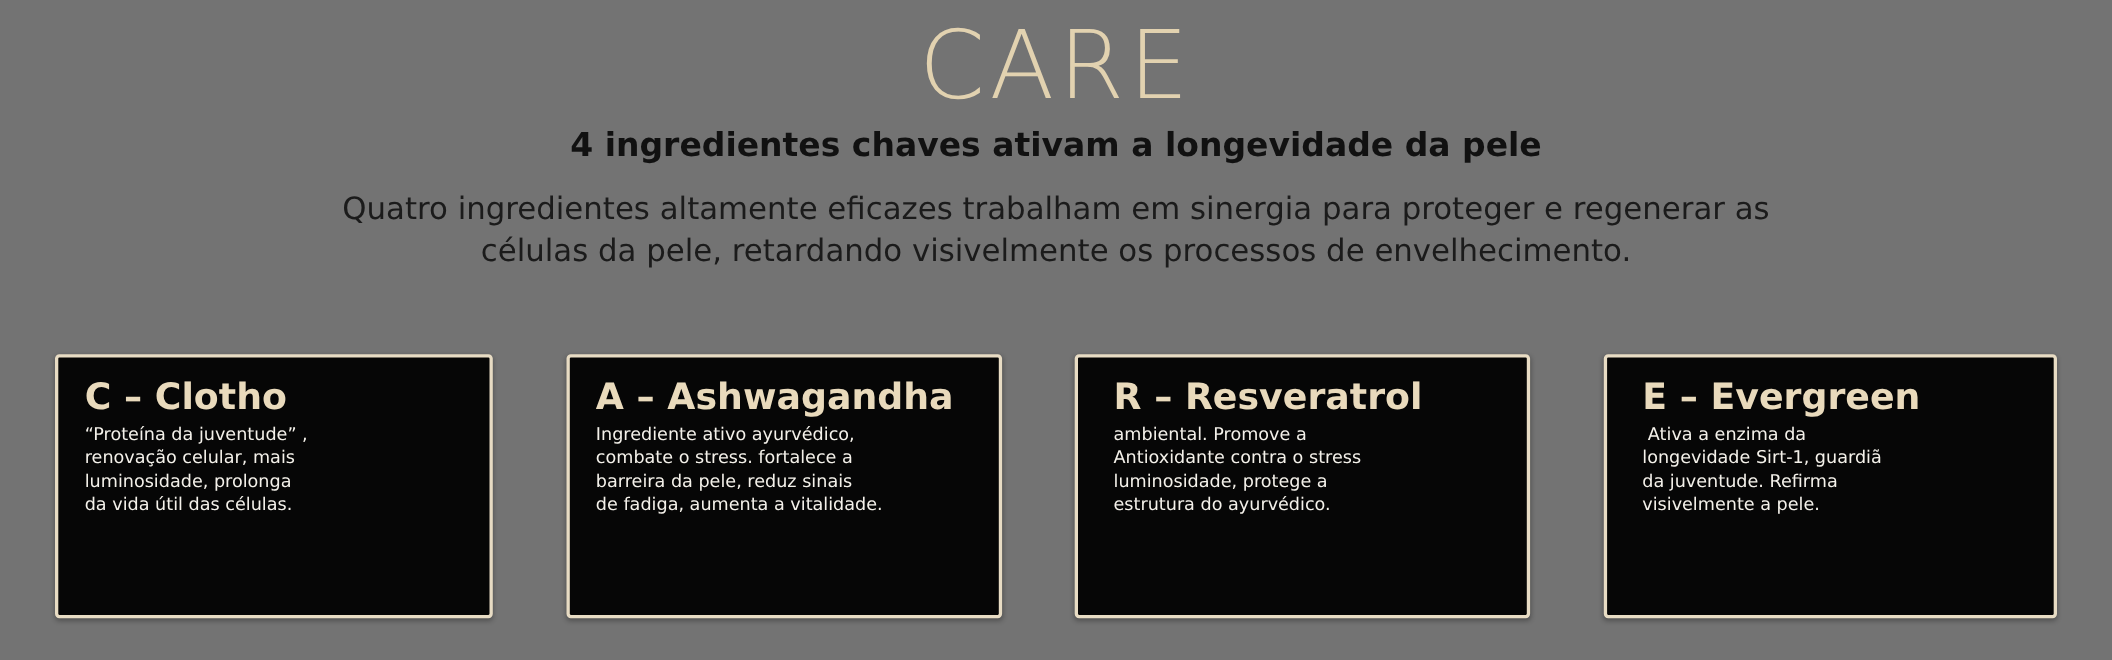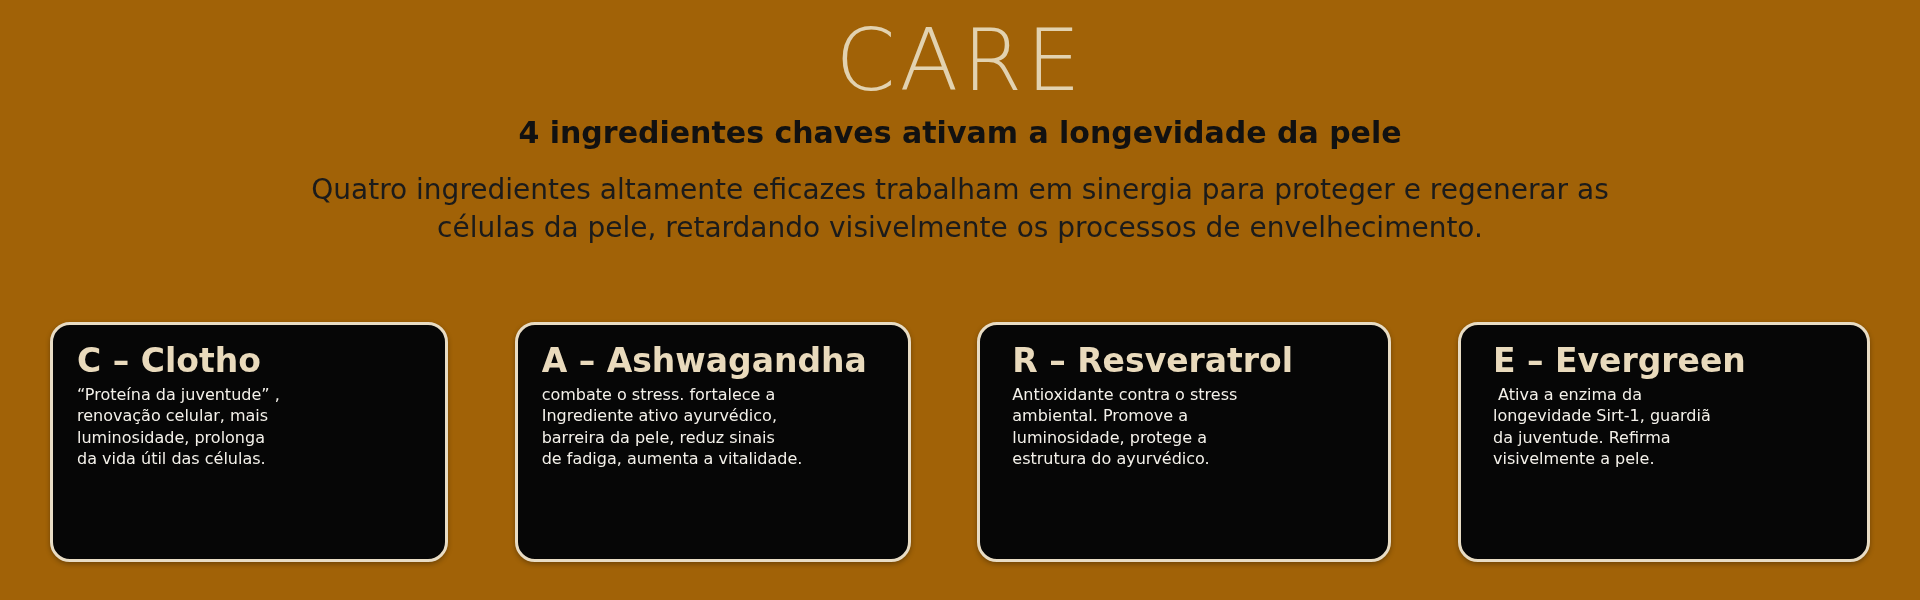--- a/index.html
+++ b/index.html
@@ -12,21 +12,21 @@
     height: 600px;
     font-family: "DejaVu Sans", "Liberation Sans", sans-serif;
     overflow: hidden;
     position: relative;
   }
 
   .page {
     width: 1920px;
     height: 600px;
     position: relative;
-    background: #a16207;
+    background: #737373;
     box-sizing: border-box;
   }
 
   
   .header {
     width: 100%;
     text-align: center;
     padding-top: 18px;
     box-sizing: border-box;
   }
@@ -72,21 +72,21 @@
     display: flex;
     justify-content: space-between;
     padding: 0 50px;
     box-sizing: border-box;
   }
 
   .card {
     position: relative;
     background: #060606;
     border: 3px solid #e8dcc4;
-    border-radius: 20px;
+    border-radius: 4px;
     box-sizing: border-box;
     padding: 18px 22px 18px 24px;
     height: 240px;
     box-shadow: 0 2px 5px rgba(0,0,0,0.30);
     overflow: hidden;
   }
 
   .card-1 { width: 398px; }
   .card-2 { width: 396px; padding-left: 24px; }
   .card-3 { width: 414px; }
@@ -139,32 +139,32 @@
         <span class="line">“Proteína da juventude” ,</span>
         <span class="line">renovação celular, mais</span>
         <span class="line">luminosidade, prolonga</span>
         <span class="line">da vida útil das células.</span>
       </div>
     </div>
 
     <div class="card card-2">
       <div class="card-title">A – Ashwagandha</div>
       <div class="card-body">
+        <span class="line">Ingrediente ativo ayurvédico,</span>
         <span class="line">combate o stress. fortalece a</span>
-        <span class="line">Ingrediente ativo ayurvédico,</span>
         <span class="line">barreira da pele, reduz sinais</span>
         <span class="line">de fadiga, aumenta a vitalidade.</span>
       </div>
     </div>
 
     <div class="card card-3">
       <div class="card-title">R – Resveratrol</div>
       <div class="card-body">
+        <span class="line">ambiental. Promove a</span>
         <span class="line">Antioxidante contra o stress</span>
-        <span class="line">ambiental. Promove a</span>
         <span class="line">luminosidade, protege a</span>
         <span class="line">estrutura do ayurvédico.</span>
       </div>
     </div>
 
     <div class="card card-4">
       <div class="card-title">E – Evergreen</div>
       <div class="card-body">
         <span class="line"> Ativa a enzima da</span>
         <span class="line">longevidade Sirt-1, guardiã</span>

